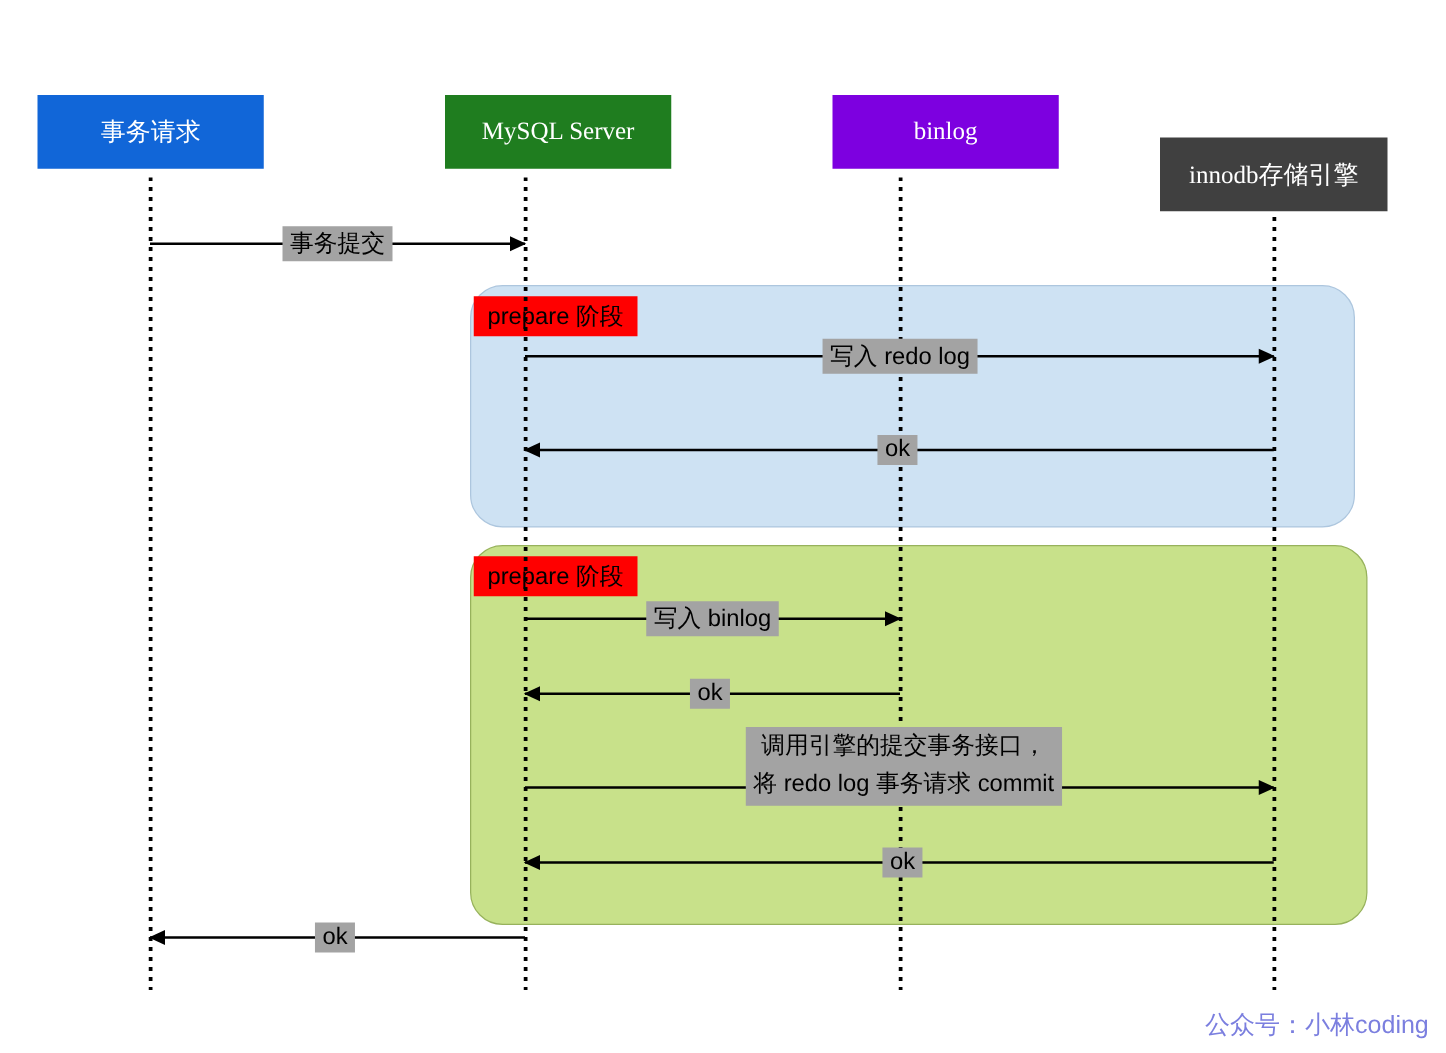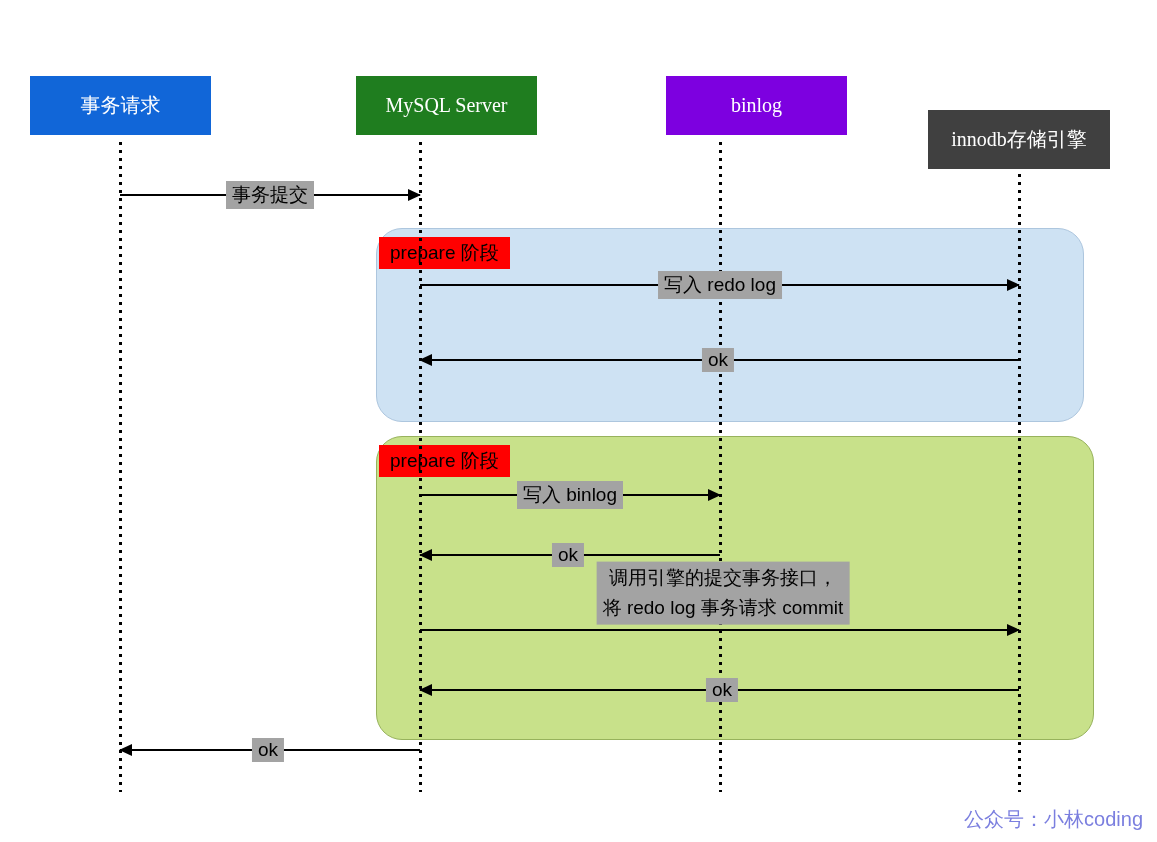--- a/index.html
+++ b/index.html
@@ -87,21 +87,21 @@
   <div class="arrow dir-left" style="left:420px;top:359px;width:599px"></div>
   <span class="msg-label" style="left:718px;top:360px">ok</span>
 
   <div class="arrow dir-right" style="left:420px;top:494px;width:300px"></div>
   <span class="msg-label" style="left:570px;top:495px">写入 binlog</span>
 
   <div class="arrow dir-left" style="left:420px;top:554px;width:300px"></div>
   <span class="msg-label" style="left:568px;top:555px">ok</span>
 
   <div class="arrow dir-right" style="left:420px;top:629px;width:599px"></div>
-  <div class="msg-label multi" style="left:723px;top:593px">
+  <div class="msg-label multi" style="left:723px;top:613px">
     <span>调用引擎的提交事务接口，</span>
     <span>将 redo log 事务请求 commit</span>
   </div>
 
   <div class="arrow dir-left" style="left:420px;top:689px;width:599px"></div>
   <span class="msg-label" style="left:722px;top:690px">ok</span>
 
   <div class="arrow dir-left" style="left:120px;top:749px;width:300px"></div>
   <span class="msg-label" style="left:268px;top:750px">ok</span>
 

